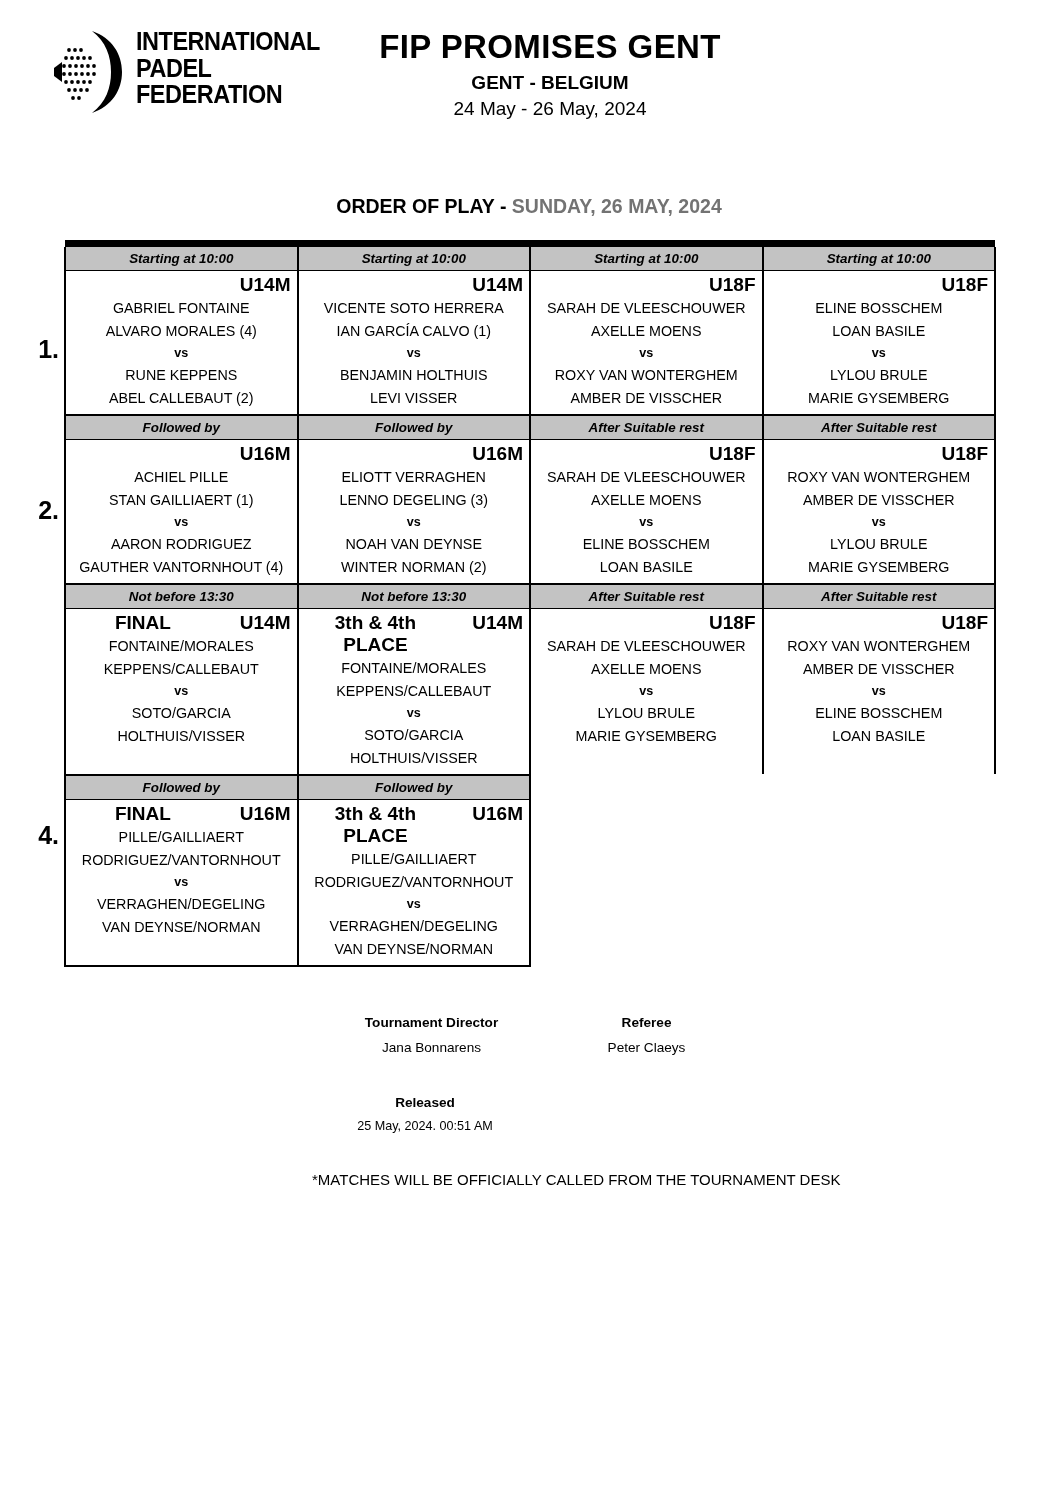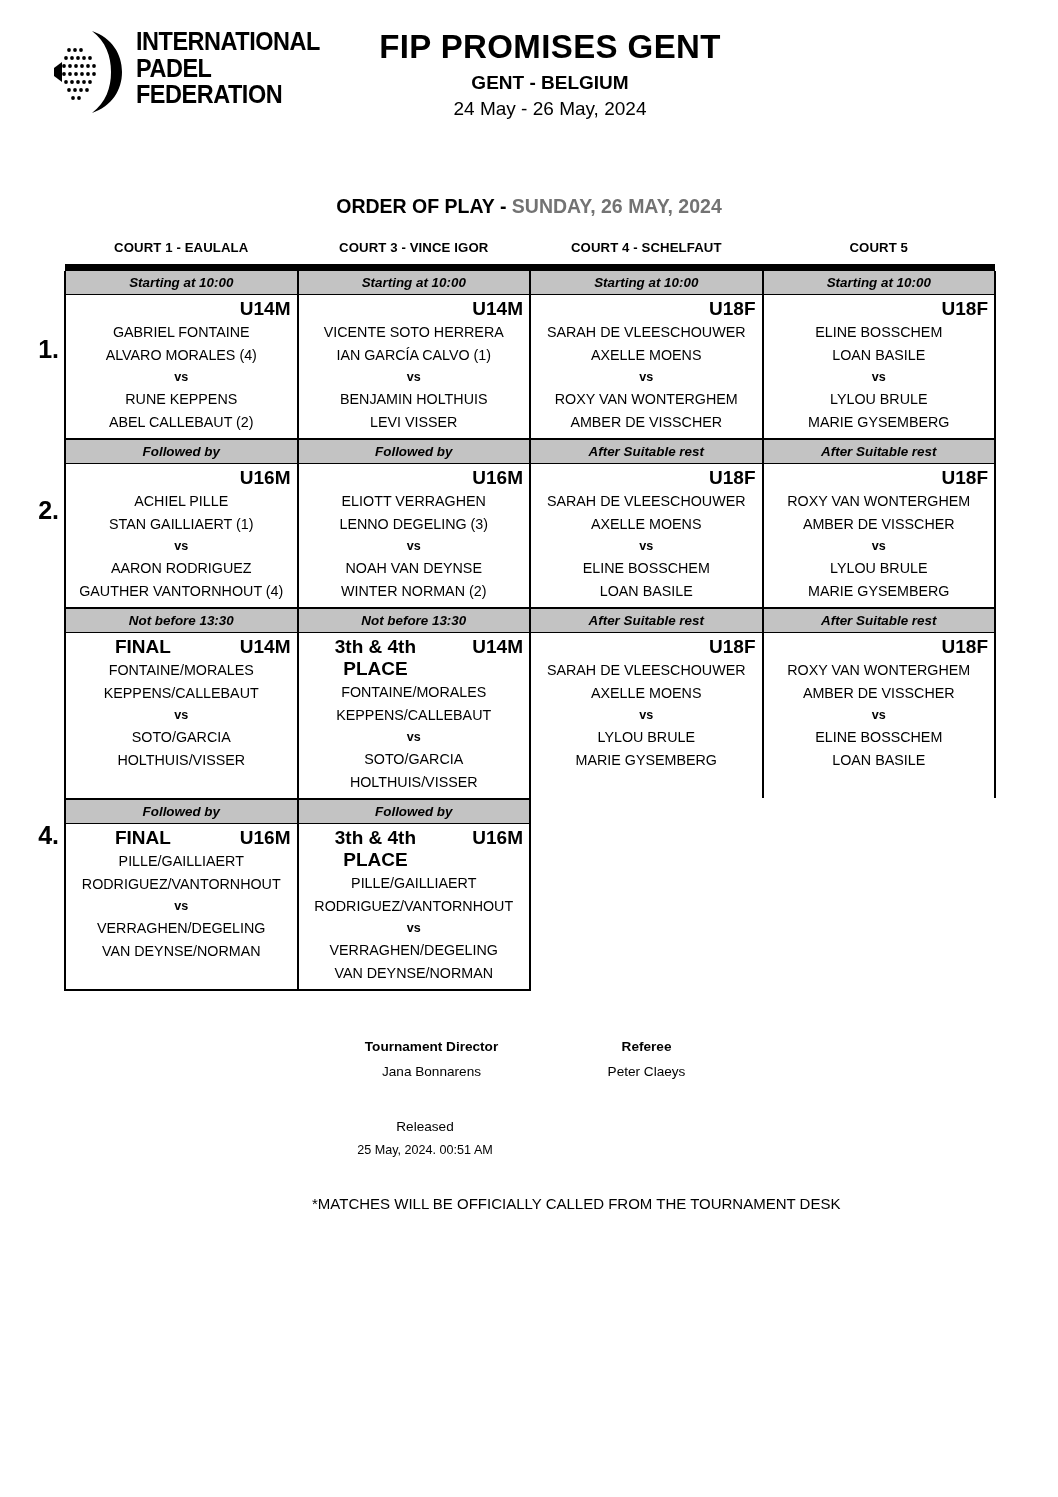--- a/index.html
+++ b/index.html
@@ -195,21 +195,21 @@
   .sig-name { font-size: 13.6px; }
 
   .released {
     text-align: center;
     margin-top: 40px;
     margin-left: 310px;
     width: 230px;
   }
   .released-title {
     font-size: 13.6px;
-    font-weight: normal;
+    font-weight: bold;
     margin-bottom: 9px;
   }
   .released-date { font-size: 12.6px; }
 
   .notes {
     margin-top: 36px;
     margin-left: 312px;
     font-size: 15px;
     line-height: 1.5;
   }
@@ -278,26 +278,20 @@
 
 <div class="sched-wrap">
   <table class="sched">
     <colgroup>
         <col>
         <col>
         <col>
         <col>
       </colgroup>
     <tbody id="sched-body">
-        <tr class="court-head">
-          <td>COURT 1 - EAULALA</td>
-          <td>COURT 3 - VINCE IGOR</td>
-          <td>COURT 4 - SCHELFAUT</td>
-          <td>COURT 5</td>
-        </tr>
         <tr class="topbar">
           <td></td>
           <td></td>
           <td></td>
           <td></td>
         </tr>
         <tr class="blockcell">
           <td class="cell">
             <div class="tcap first">Starting at 10:00</div>
             <div class="catline">

